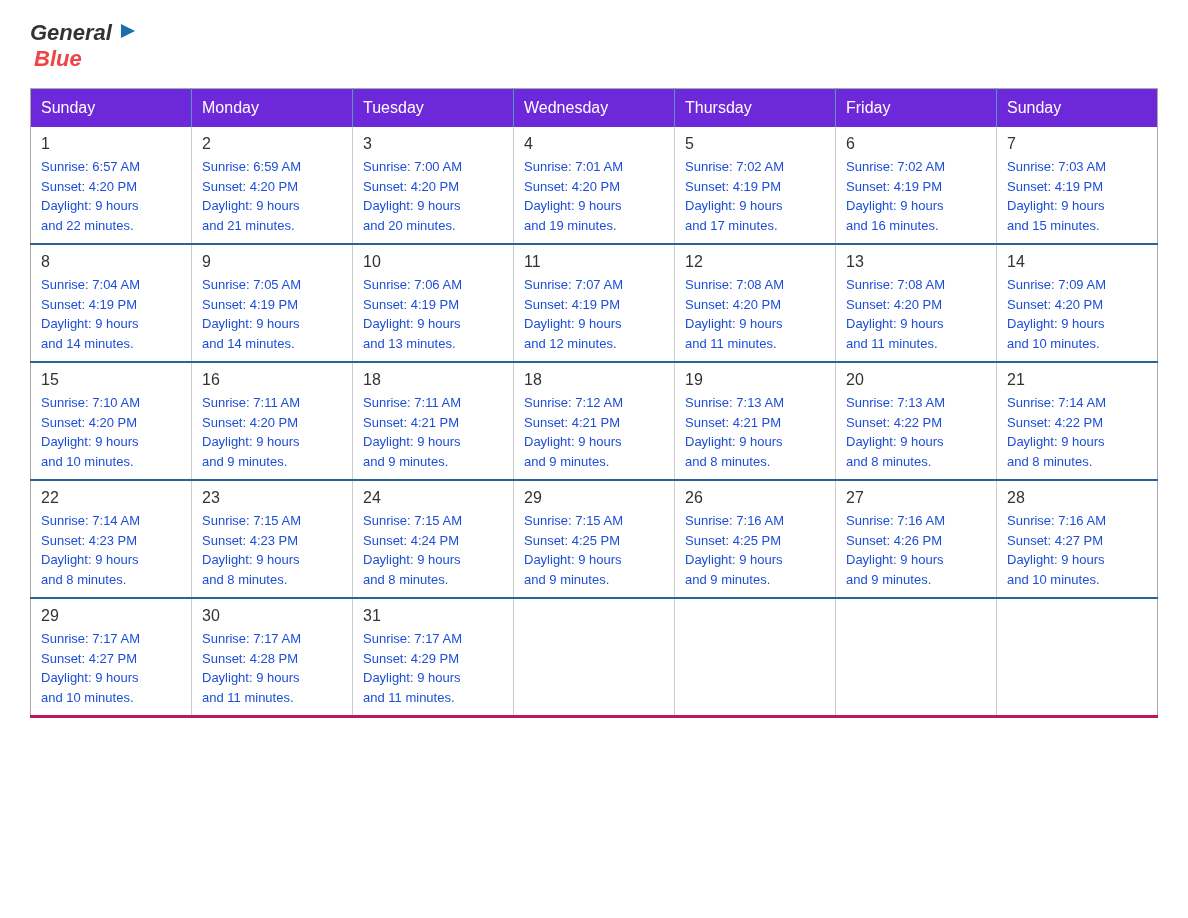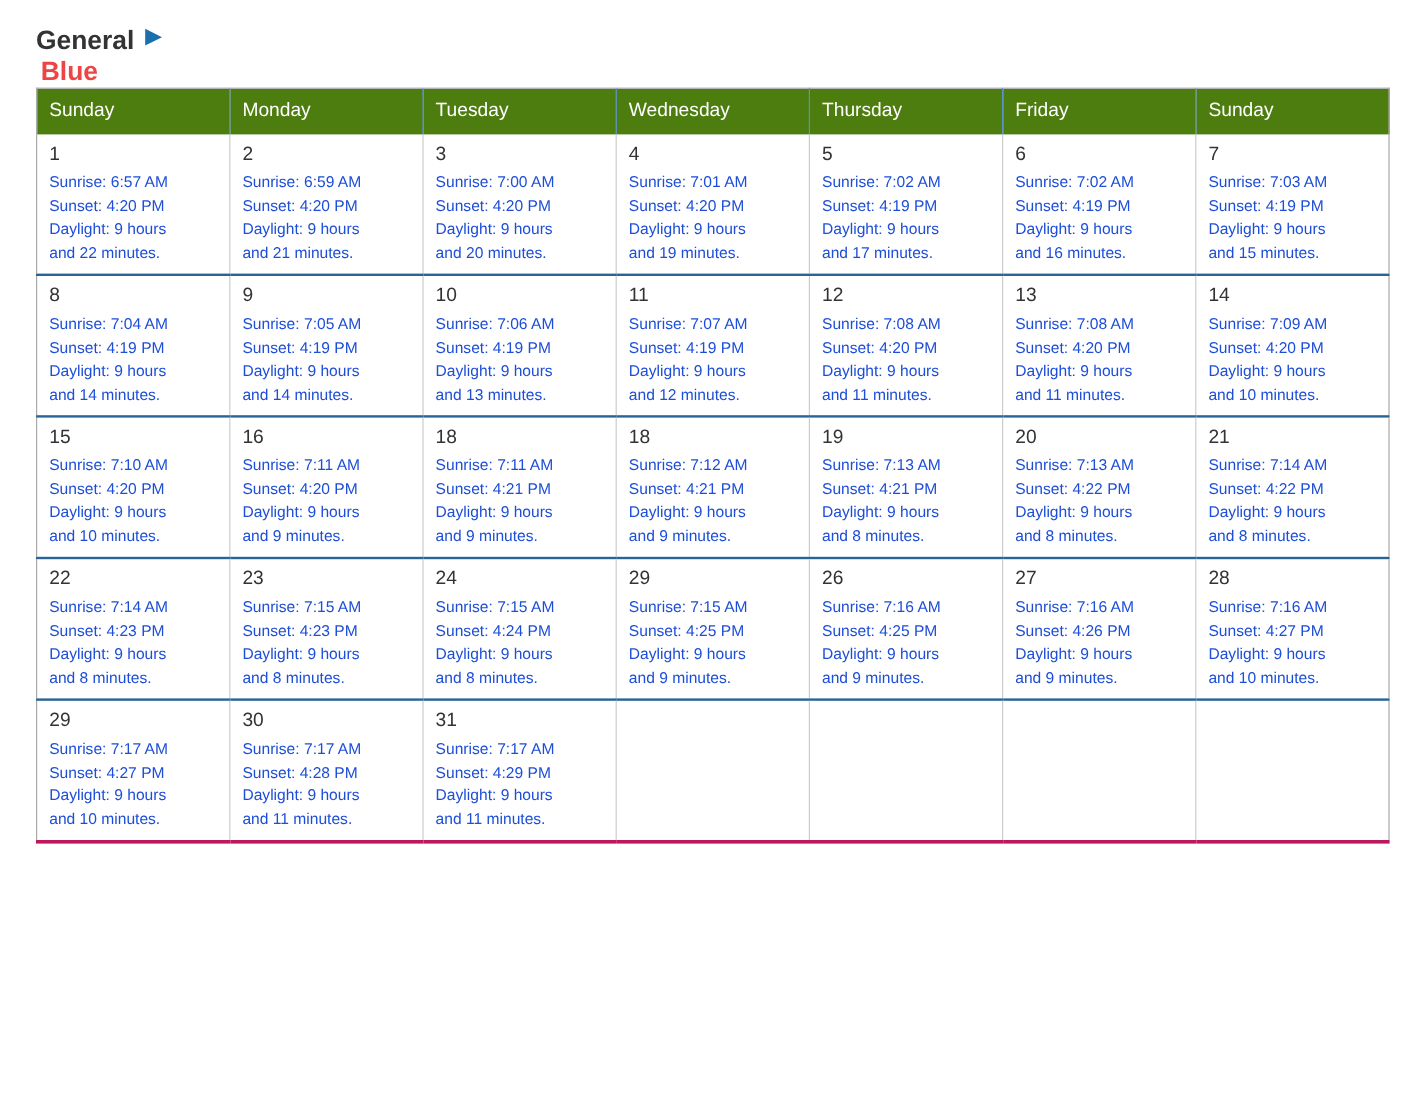--- a/index.html
+++ b/index.html
@@ -7,20 +7,22 @@
       font-family: Arial, sans-serif;
       background: #ffffff;
       width: 1188px;
       min-height: 918px;
       padding: 20px 30px;
     }
     .header-area {
       display: flex;
       justify-content: space-between;
       align-items: center;
+      margin-bottom: 16px;
+      font-style: italic;
     }
     .logo-text-general {
       font-size: 22px;
       font-weight: bold;
       color: #333;
     }
     .logo-text-blue {
       font-size: 22px;
       font-weight: bold;
       color: #ef4444;
@@ -39,21 +41,21 @@
       color: #555;
       font-weight: normal;
       margin-top: 4px;
     }
     .calendar-table {
       width: 100%;
       border-collapse: collapse;
       border: 1px solid #aaa;
     }
     .calendar-table thead tr th {
-      background-color: #4d7c0f;
+      background-color: #6d28d9;
       color: #ffffff;
       text-align: left;
       padding: 10px 10px;
       font-size: 16px;
       font-weight: normal;
       border-right: 1px solid #5a94c6;
     }
     .calendar-table thead tr th:last-child {
       border-right: none;
     }

